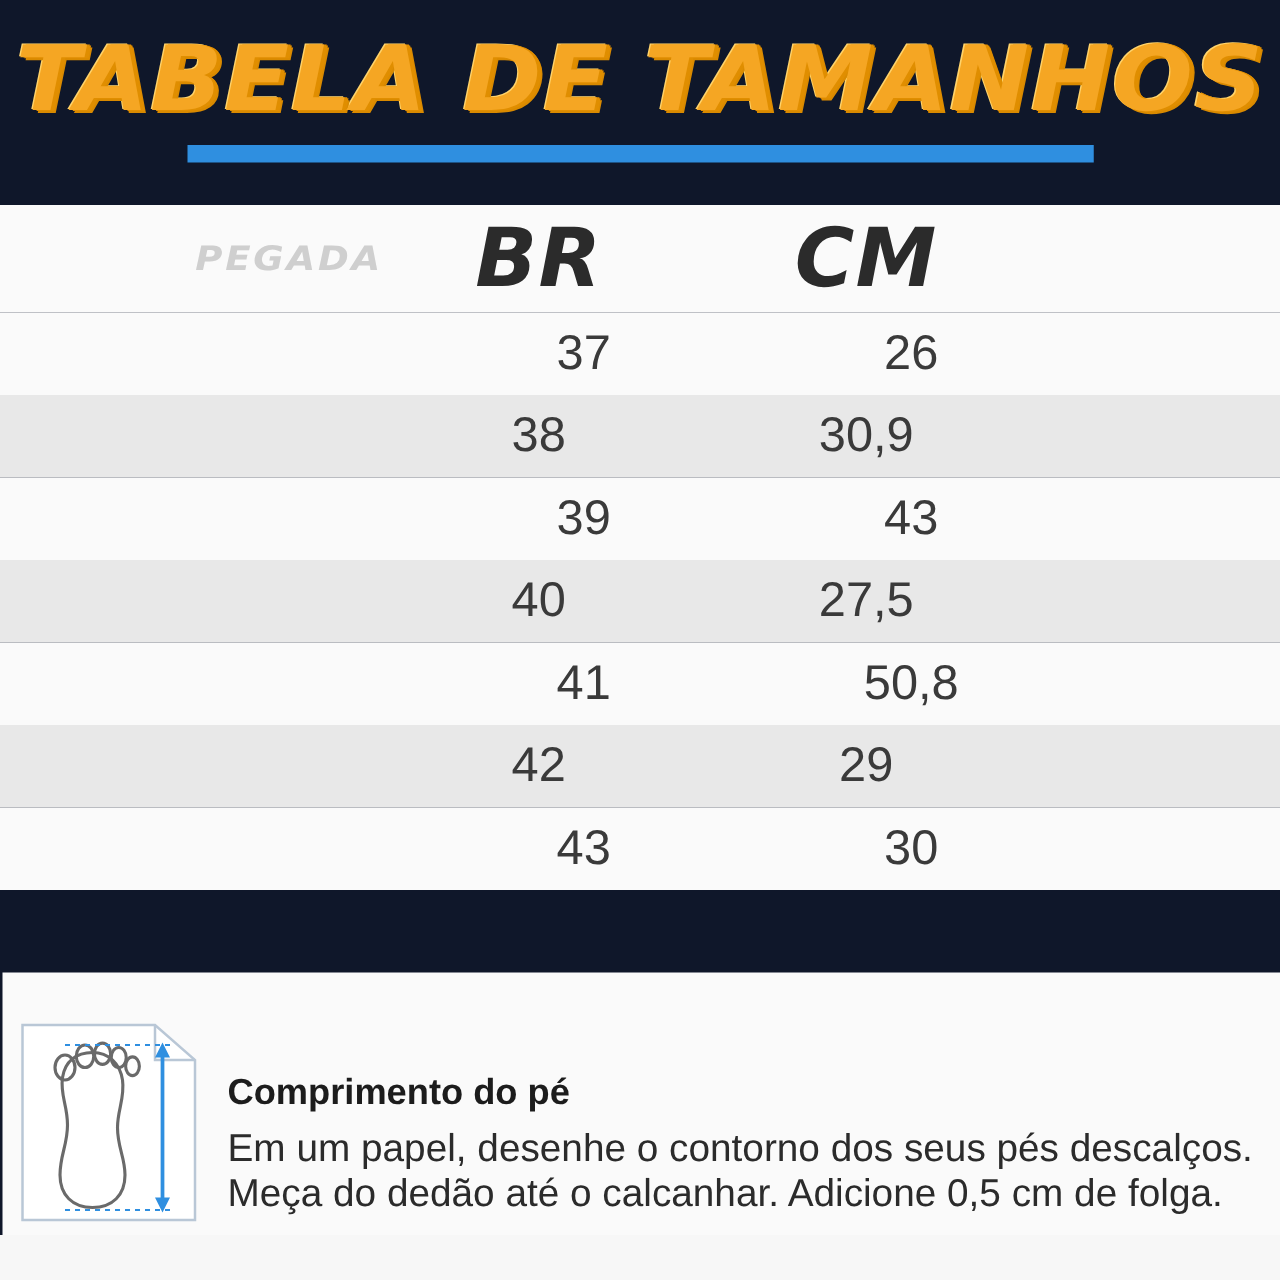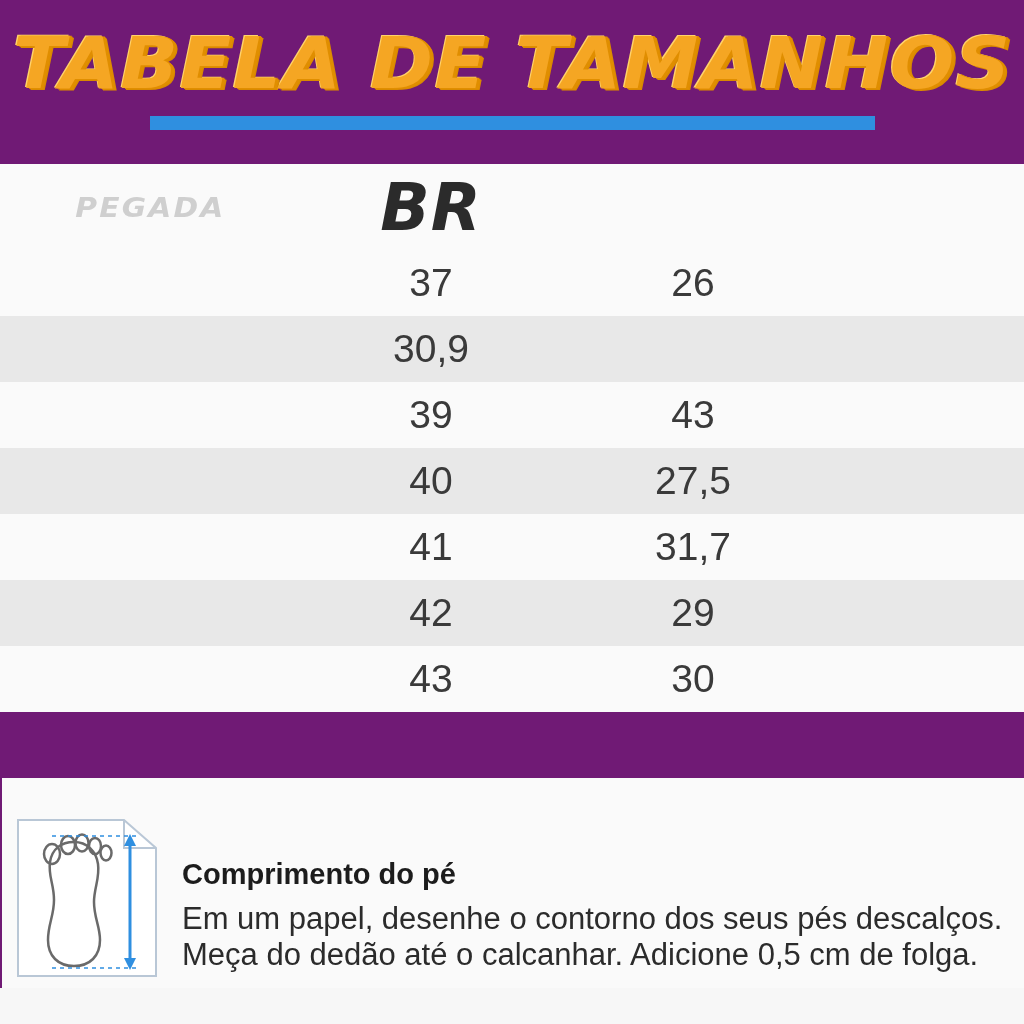--- a/index.html
+++ b/index.html
@@ -10,21 +10,21 @@
     width: 1024px;
     height: 1024px;
     background: #f7f7f7;
     font-family: "Liberation Sans", sans-serif;
     overflow: hidden;
   }
   .page {
     position: relative;
     width: 1024px;
     height: 988px;
-    background: #701a75;
+    background: #0f172a;
     box-sizing: border-box;
   }
 
   
   .title-wrap {
     padding-top: 24px;
     text-align: center;
   }
   .title {
     font-family: "DejaVu Sans", sans-serif;
@@ -52,29 +52,29 @@
   
   .table {
     margin-top: 34px;
     width: 1024px;
   }
   .row {
     display: flex;
     align-items: center;
     height: 66px;
   }
-  .row.odd  { background: #fafafa; }
+  .row.odd  { background: #fafafa; padding-left: 36px; }
   .row.even { background: #e8e8e8; }
   .row.header {
     background: #fafafa;
     height: 86px;
   }
   .col-brand {
     width: 300px;
-    text-align: center;
+    text-align: right;
     box-sizing: border-box;
   }
   .col-br, .col-cm {
     width: 262px;
     text-align: center;
     box-sizing: border-box;
   }
   .col-pad { flex: 1; }
 
   .brand-logo {
@@ -149,32 +149,36 @@
 
   <div class="table">
 
     <div class="row header">
       <div class="col-brand">
         <span class="brand-logo">PEGADA</span>
       </div>
       <div class="col-br">
         <span class="head-label">BR</span>
       </div>
+      <div class="col-cm">
+        <span class="head-label">CM</span>
+      </div>
       <div class="col-pad"></div>
     </div>
 
     <div class="row odd">
       <div class="col-brand"></div>
       <div class="col-br cell">37</div>
       <div class="col-cm cell">26</div>
       <div class="col-pad"></div>
     </div>
 
     <div class="row even">
       <div class="col-brand"></div>
+      <div class="col-br cell">38</div>
       <div class="col-cm cell">30,9</div>
       <div class="col-pad"></div>
     </div>
 
     <div class="row odd">
       <div class="col-brand"></div>
       <div class="col-br cell">39</div>
       <div class="col-cm cell">43</div>
       <div class="col-pad"></div>
     </div>
@@ -182,21 +186,21 @@
     <div class="row even">
       <div class="col-brand"></div>
       <div class="col-br cell">40</div>
       <div class="col-cm cell">27,5</div>
       <div class="col-pad"></div>
     </div>
 
     <div class="row odd">
       <div class="col-brand"></div>
       <div class="col-br cell">41</div>
-      <div class="col-cm cell">31,7</div>
+      <div class="col-cm cell">50,8</div>
       <div class="col-pad"></div>
     </div>
 
     <div class="row even">
       <div class="col-brand"></div>
       <div class="col-br cell">42</div>
       <div class="col-cm cell">29</div>
       <div class="col-pad"></div>
     </div>
 

